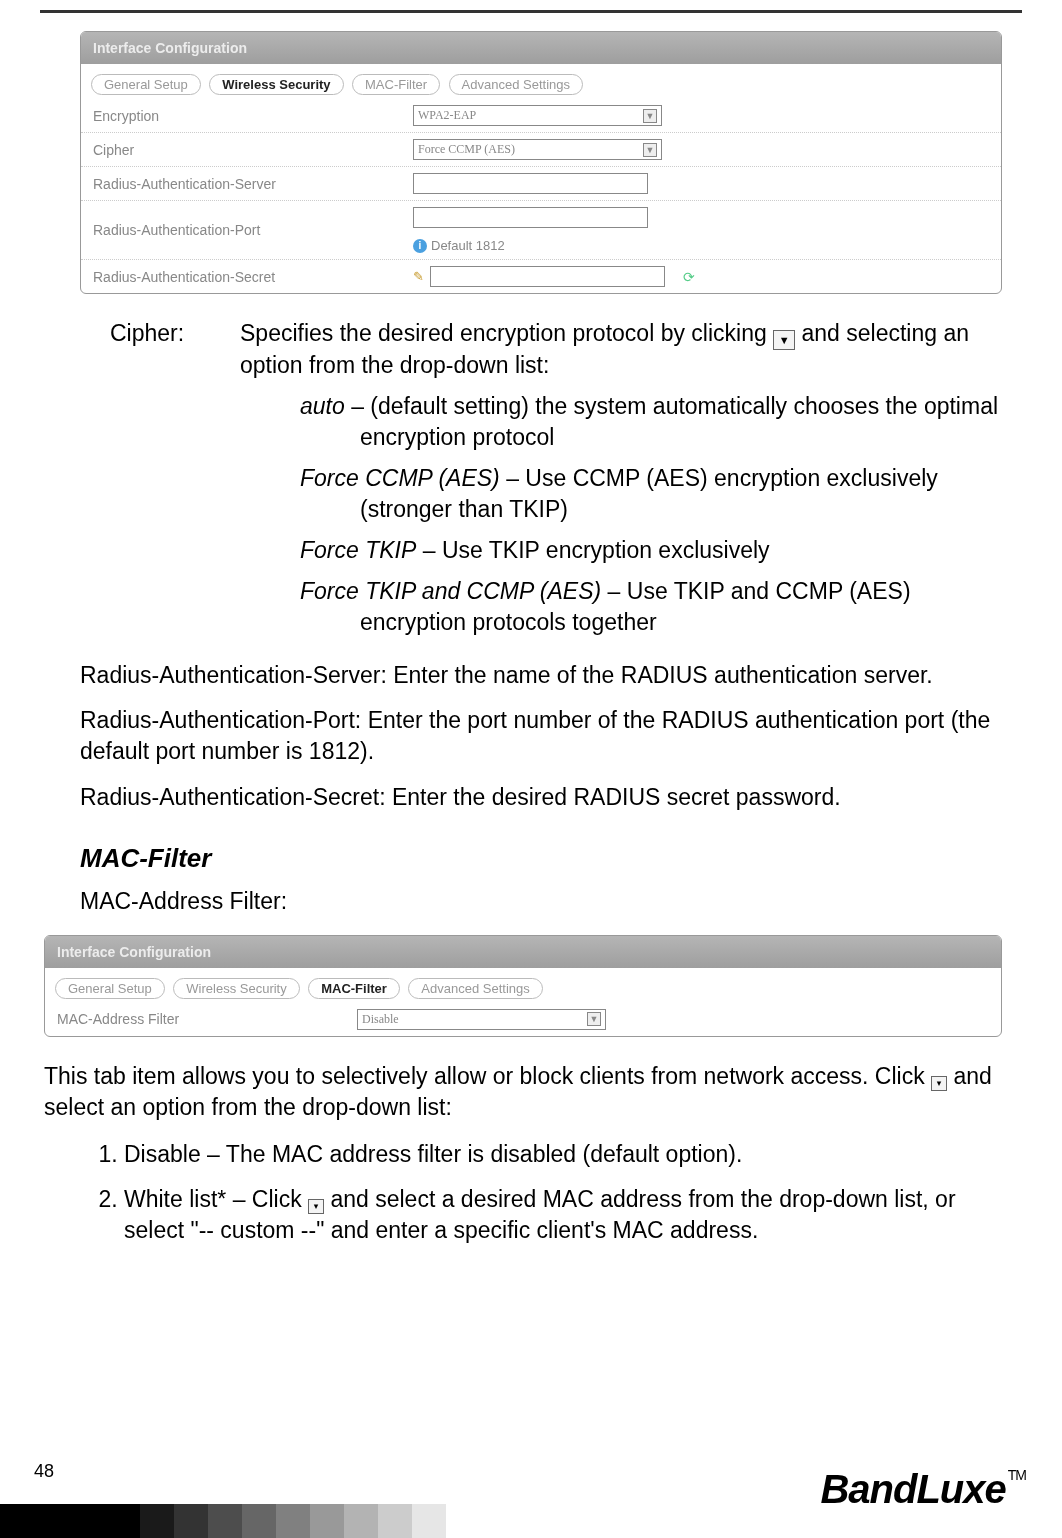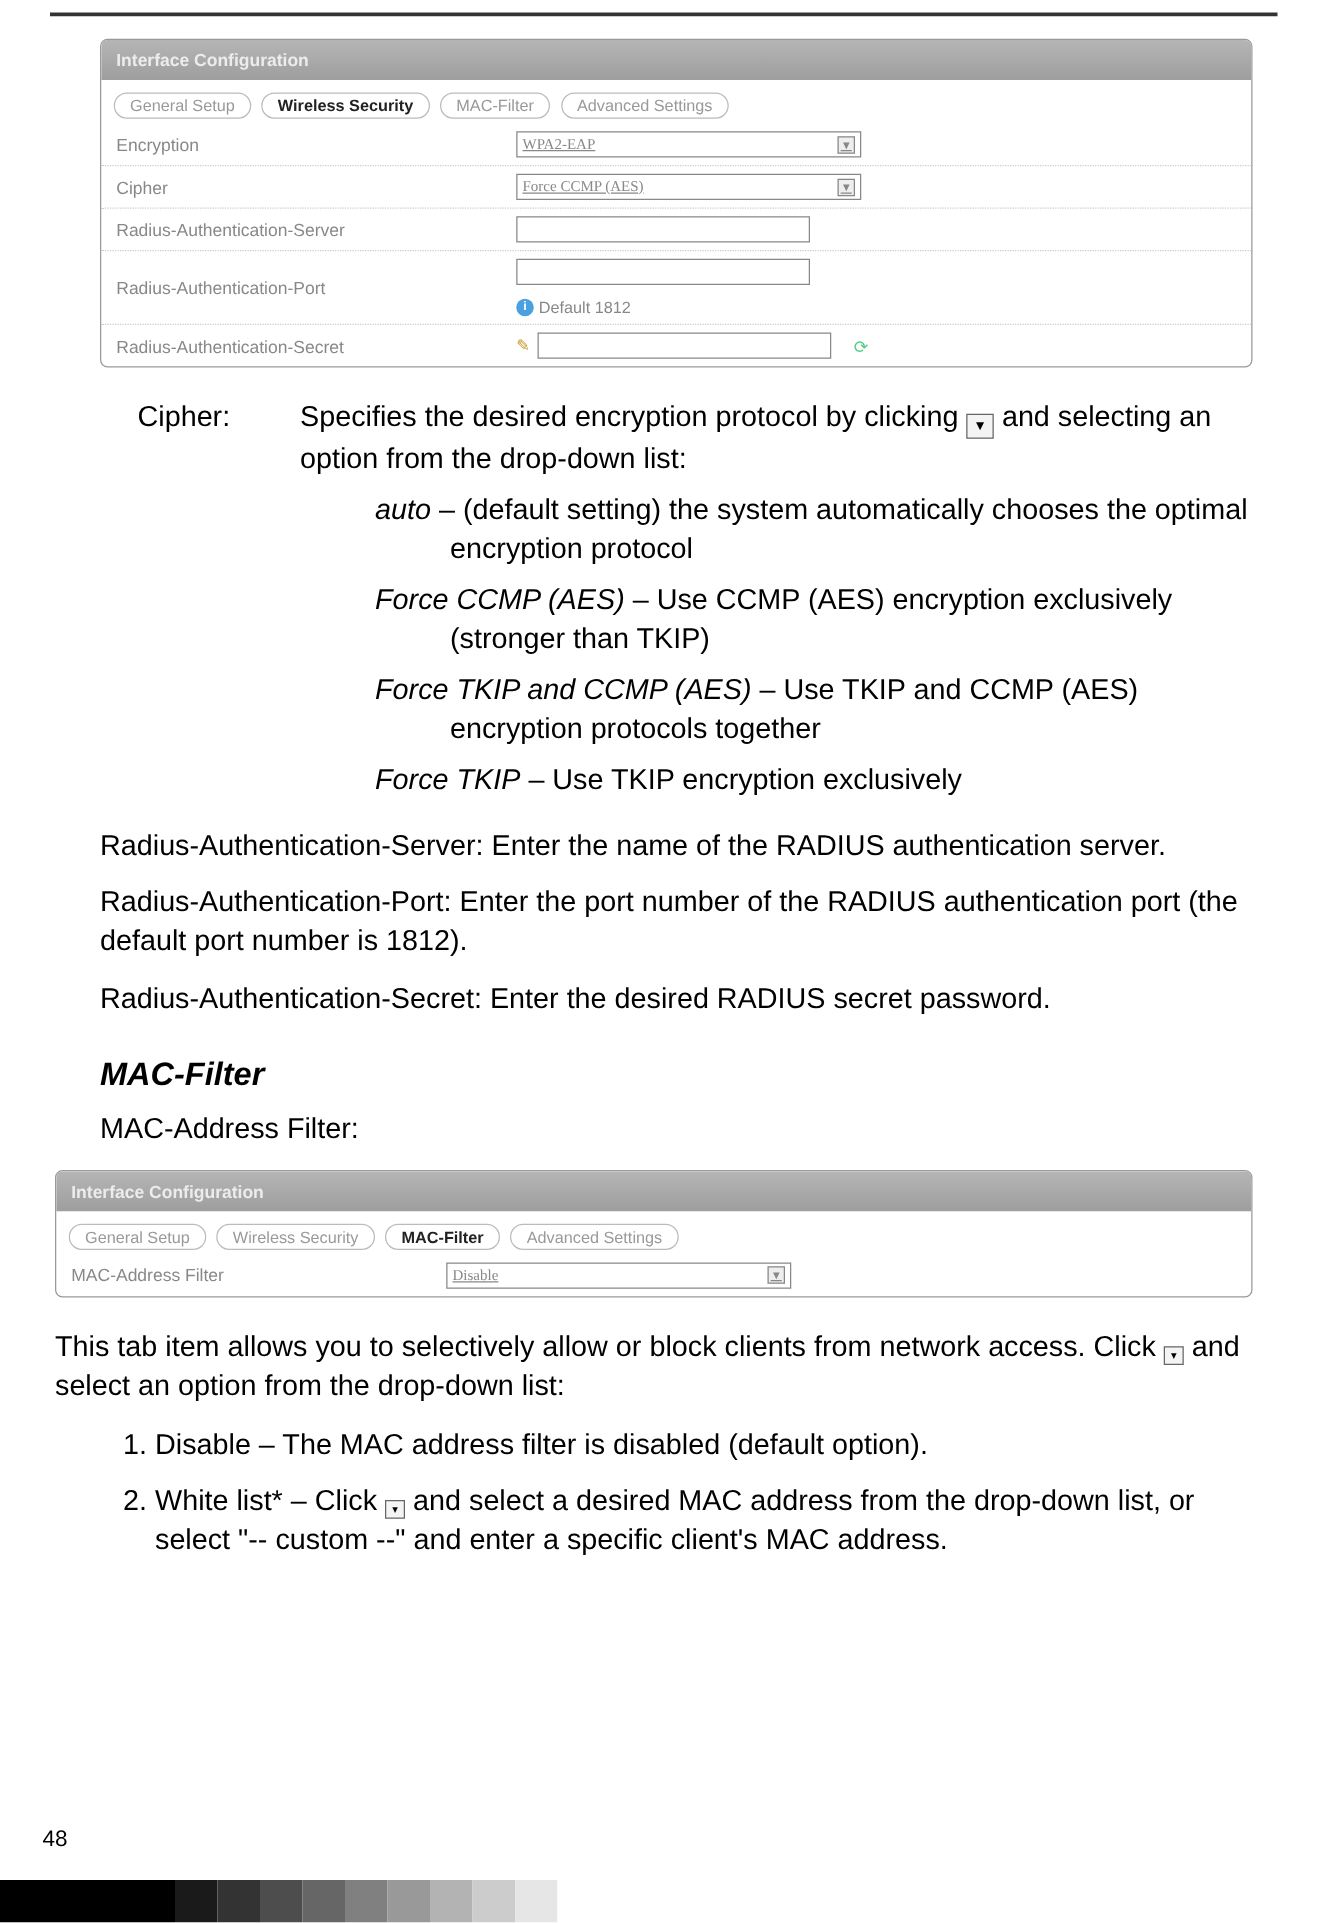--- a/index.html
+++ b/index.html
@@ -52,28 +52,27 @@
   .form-input-area { flex: 1; display: flex; align-items: center; gap: 6px; flex-wrap: wrap; }
   .form-input-area input[type=text] {
     width: 235px;
     border: 1px solid #888;
     font-size: 12px;
     padding: 2px 4px;
     font-family: "Times New Roman", serif;
     background: #fff;
   }
   .form-input-area select, .fake-select {
-    width: 276px;
+    width: 249px;
     border: 1px solid #888;
     font-size: 12px;
     padding: 2px 4px;
     font-family: "Times New Roman", serif;
     background: #fff;
     position: relative;
-    text-decoration: underline;
   }
   .fake-select { display:inline-flex; align-items:center; justify-content:space-between; }
   .fake-select .arrow {
     width: 14px; height: 14px; border: 1px solid #888; background:#eee;
     display:inline-flex; align-items:center; justify-content:center; font-size:9px;
   }
   .hint { font-size: 13px; color: #888; margin-top:4px; display:flex; align-items:center; gap:4px;}
   .info-icon {
     width: 14px; height: 14px; border-radius:50%;
     background:#4aa0e0; color:#fff; font-size:10px; display:inline-flex;
@@ -170,22 +169,22 @@
 <div class="content">
   <div class="def-row" style="margin-left:30px;">
     <div class="def-term">Cipher:</div>
     <div class="def-body">
       <span>Specifies the desired encryption protocol by clicking</span>
       <span class="dd-icon">▼</span>
       <span>and selecting an option from the drop-down list:</span>
 
       <div class="opt"><em>auto</em><span> – (default setting) the system automatically chooses the optimal encryption protocol</span></div>
       <div class="opt"><em>Force CCMP (AES)</em><span> – Use CCMP (AES) encryption exclusively (stronger than TKIP)</span></div>
+      <div class="opt"><em>Force TKIP</em><span> – Use TKIP encryption exclusively</span></div>
       <div class="opt"><em>Force TKIP and CCMP (AES)</em><span> – Use TKIP and CCMP (AES) encryption protocols together</span></div>
-      <div class="opt"><em>Force TKIP</em><span> – Use TKIP encryption exclusively</span></div>
     </div>
   </div>
 
   <div class="lbl-block">Radius-Authentication-Server:    Enter the name of the RADIUS authentication server.</div>
   <div class="lbl-block">Radius-Authentication-Port:    Enter the port number of the RADIUS authentication port (the default port number is 1812).</div>
   <div class="lbl-block">Radius-Authentication-Secret:    Enter the desired RADIUS secret password.</div>
 
   <div class="section-h">MAC-Filter</div>
   <div class="sub-line">MAC-Address Filter:</div>
 </div>
@@ -233,13 +232,16 @@
     <div style="width:34px;background:#333"></div>
     <div style="width:34px;background:#4d4d4d"></div>
     <div style="width:34px;background:#666"></div>
     <div style="width:34px;background:#808080"></div>
     <div style="width:34px;background:#999"></div>
     <div style="width:34px;background:#b3b3b3"></div>
     <div style="width:34px;background:#ccc"></div>
     <div style="width:34px;background:#e6e6e6"></div>
     <div style="flex:1;background:#fff"></div>
   </div>
+  <div class="logo">
+    <span>BandLuxe</span><span class="tm">TM</span>
+  </div>
 </div>
 
 </body></html>

